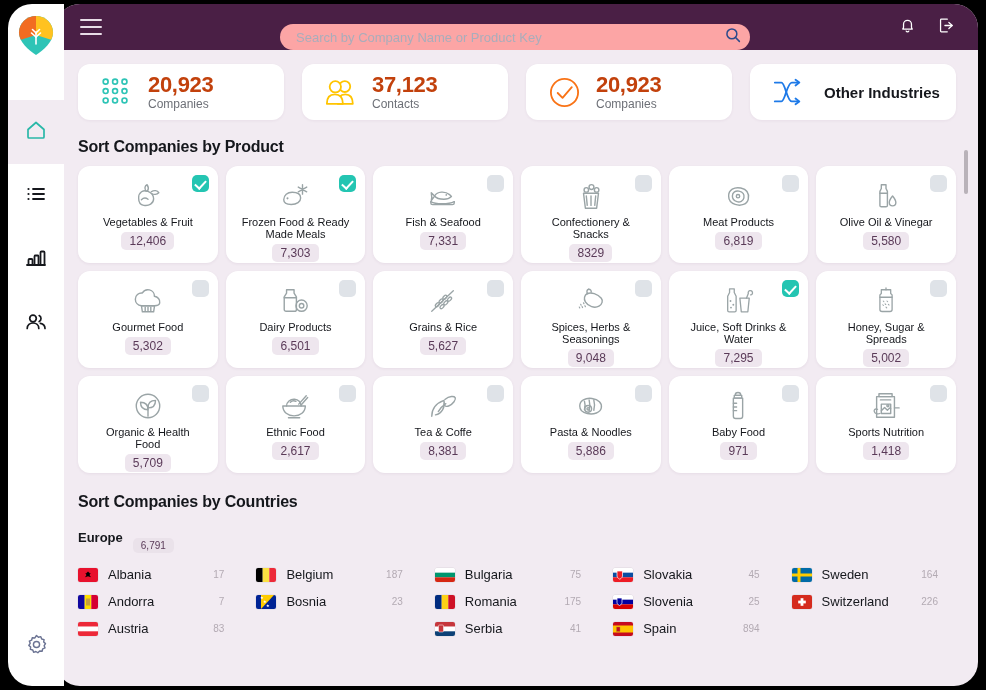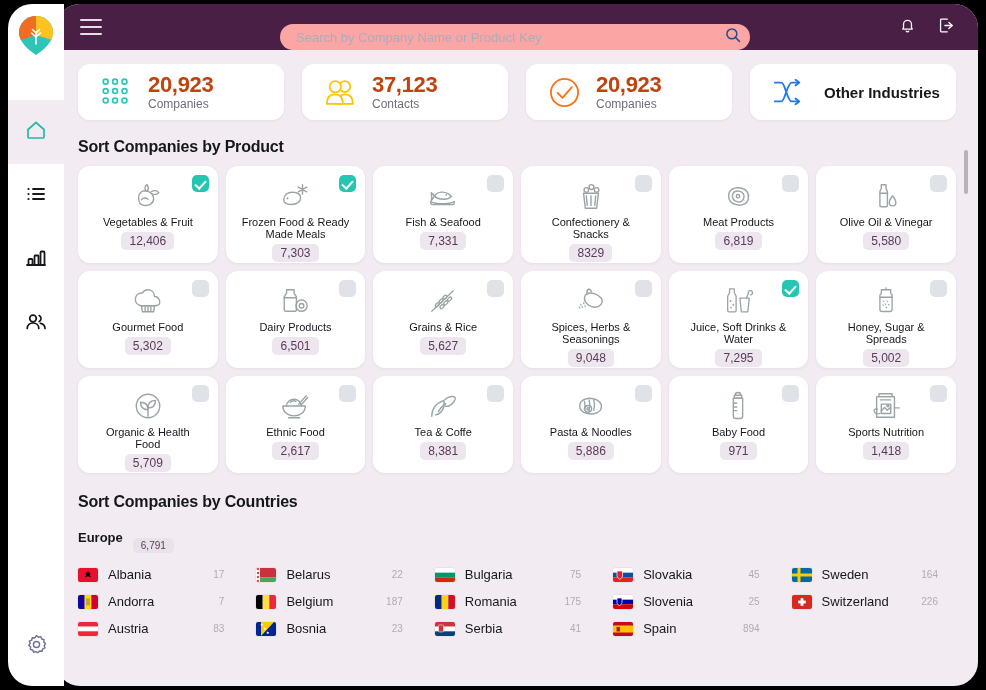--- a/index.html
+++ b/index.html
@@ -709,32 +709,20 @@
             </span>
             <span class="cname">Austria</span>
             <span class="cnum">83</span>
           </div>
         </div>
 
         <div>
           <div class="crow">
             <span class="flag">
               <svg width="20" height="14" viewBox="0 0 20 14">
-                  <rect width="20" height="9.3" fill="#c8313e"></rect>
-                  <rect y="9.3" width="20" height="4.7" fill="#4aa657"></rect>
-                  <rect width="4" height="14" fill="#fff"></rect>
-                  <path d="M0.6 1 L2 2.4 L3.4 1 L2 -0.4 Z M0.6 5 L2 6.4 L3.4 5 L2 3.6 Z M0.6 9 L2 10.4 L3.4 9 L2 7.6 Z M0.6 13 L2 14.4 L3.4 13 L2 11.6 Z" fill="#c8313e"></path>
-                </svg>
-            </span>
-            <span class="cname">Belarus</span>
-            <span class="cnum">22</span>
-          </div>
-          <div class="crow">
-            <span class="flag">
-              <svg width="20" height="14" viewBox="0 0 20 14">
                   <rect width="6.7" height="14" fill="#000"></rect>
                   <rect x="6.7" width="6.6" height="14" fill="#fae042"></rect>
                   <rect x="13.3" width="6.7" height="14" fill="#ed2939"></rect>
                 </svg>
             </span>
             <span class="cname">Belgium</span>
             <span class="cnum">187</span>
           </div>
           <div class="crow">
             <span class="flag">

